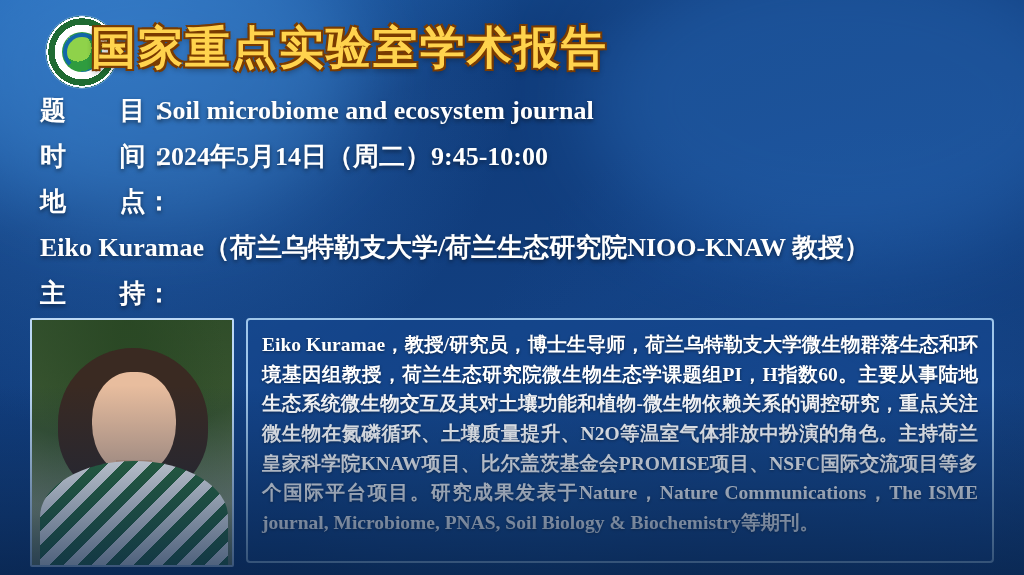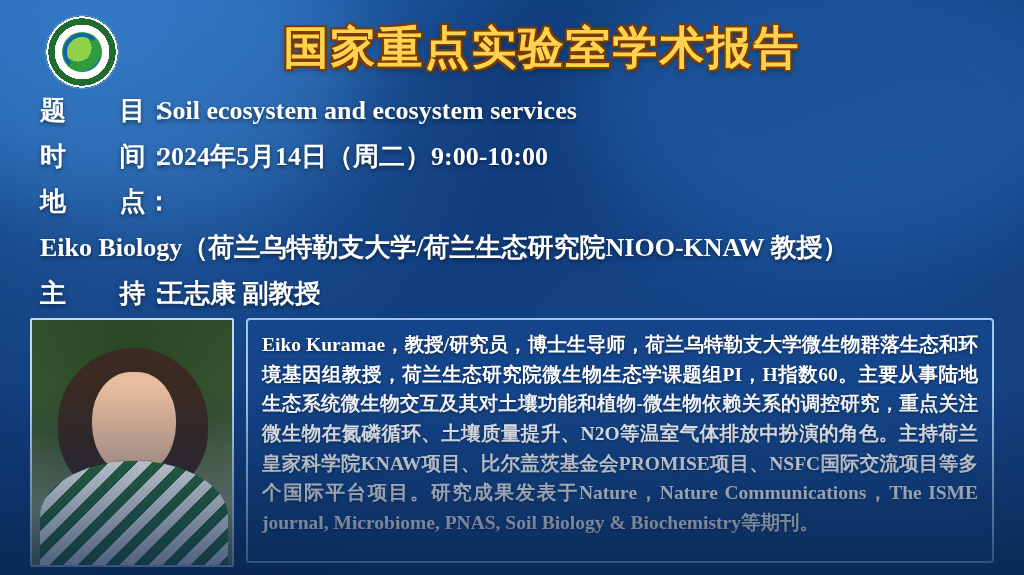--- a/index.html
+++ b/index.html
@@ -68,30 +68,29 @@
     border: 4px solid #1166aa;
     border-right-color: transparent;
     border-bottom-color: transparent;
   }
 
   
   .title {
     position: absolute;
     left: 0; right: 0;
     top: 18px;
-    text-align: center;
     font-family: "Liberation Sans", sans-serif;
     font-weight: bold;
     font-size: 45px;
     letter-spacing: 2px;
     color: #ffd34d;
     text-shadow:
       -2px -2px 0 #7a3b00, 2px -2px 0 #7a3b00, -2px 2px 0 #7a3b00, 2px 2px 0 #7a3b00,
       0 3px 6px rgba(0,0,0,0.45);
-    padding-left: 60px;
+    padding-left: 91px;
   }
 
   
   .info {
     position: absolute;
     left: 40px;
     top: 92px;
     width: 960px;
     color: #ffffff;
   }
@@ -193,35 +192,34 @@
   <div class="logo">
     <div class="inner"></div>
     <div class="swirl"></div>
   </div>
 
   <div class="title">国家重点实验室学术报告</div>
 
   <div class="info">
     <div class="line">
       <div class="lbl">题　　目：</div>
-      <div class="val">Soil ecosystem and ecosystem services</div>
+      <div class="val">Soil microbiome and ecosystem journal</div>
     </div>
     <div class="line">
       <div class="lbl">时　　间：</div>
-      <div class="val">2024年5月14日（周二）9:00-10:00</div>
+      <div class="val">2024年5月14日（周二）9:45-10:00</div>
     </div>
     <div class="line">
       <div class="lbl">地　　点：</div>
     </div>
     <div class="line">
-      <div class="val">Eiko  Biology（荷兰乌特勒支大学/荷兰生态研究院NIOO-KNAW 教授）</div>
+      <div class="val">Eiko  Kuramae（荷兰乌特勒支大学/荷兰生态研究院NIOO-KNAW 教授）</div>
     </div>
     <div class="line">
       <div class="lbl">主　　持：</div>
-      <div class="val">王志康 副教授</div>
     </div>
   </div>
 
   <div class="photo">
     <div class="bgtrees"></div>
     <div class="hair"></div>
     <div class="face"></div>
     <div class="neck"></div>
     <div class="body"></div>
   </div>

